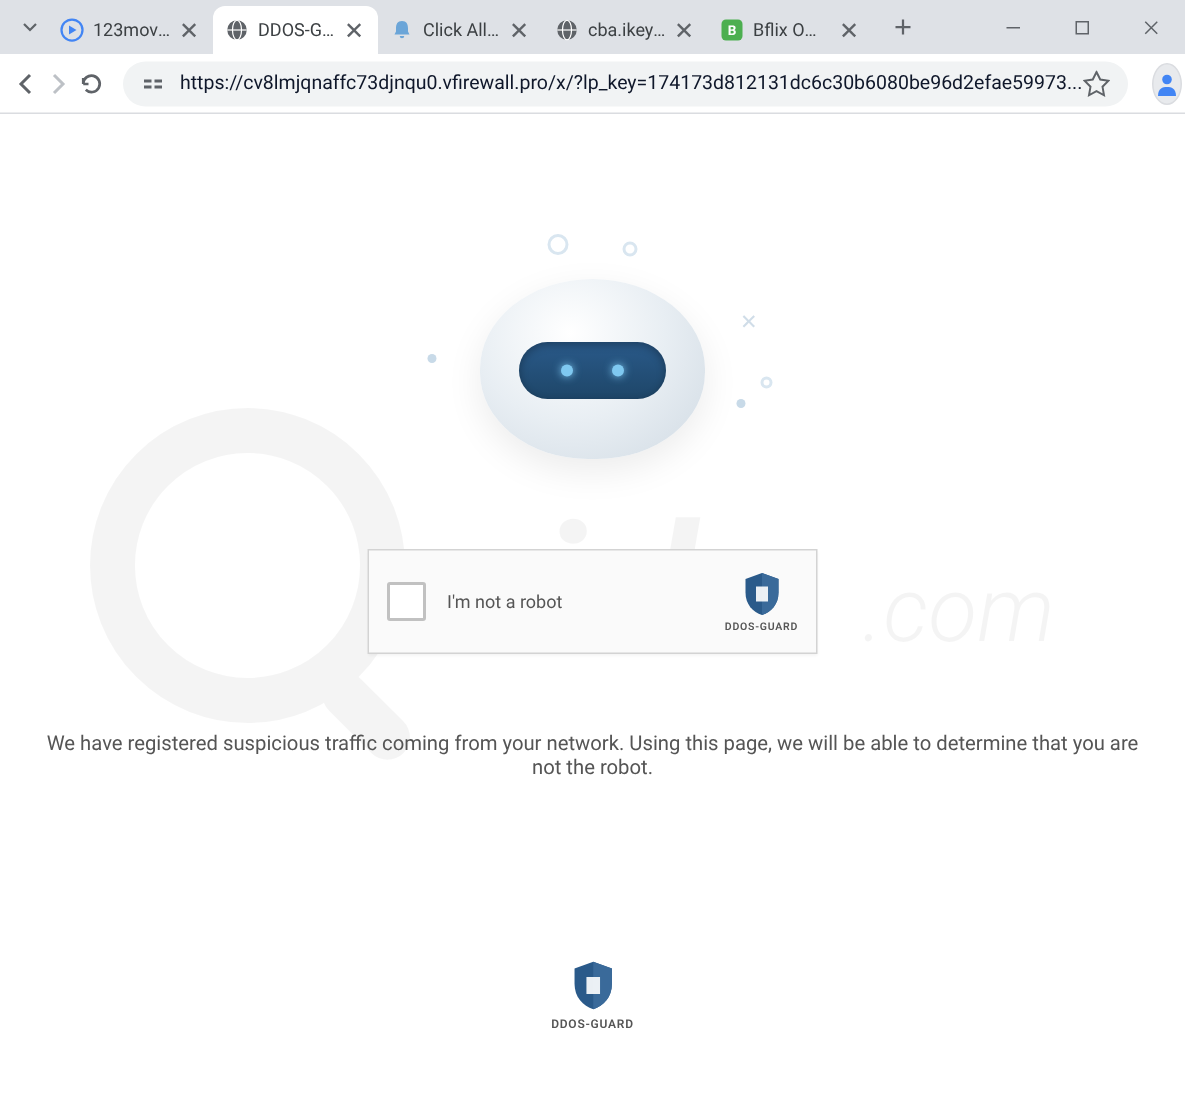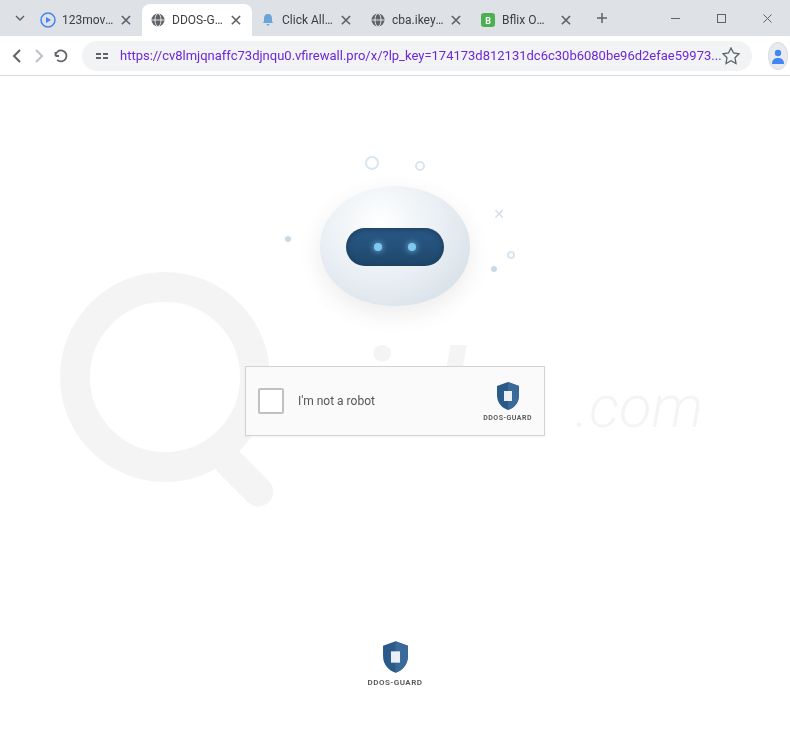--- a/index.html
+++ b/index.html
@@ -17,21 +17,21 @@
     .new-tab { width: 28px; height: 28px; display: flex; align-items: center; justify-content: center; cursor: pointer; margin-left: 6px; }
     
     .window-controls { margin-left: auto; display: flex; align-items: center; height: 36px; }
     .win-btn { width: 46px; height: 30px; display: flex; align-items: center; justify-content: center; cursor: pointer; color: #5f6368; }
     
     .toolbar { background: #fff; display: flex; align-items: center; height: 40px; padding: 0 8px; border-bottom: 1px solid #dadce0; gap: 4px; }
     .nav-btn { width: 32px; height: 32px; border-radius: 50%; display: flex; align-items: center; justify-content: center; cursor: pointer; color: #5f6368; }
     .nav-btn.disabled { color: #bdc1c6; }
     .address-bar { flex: 1; display: flex; align-items: center; height: 30px; background: #f1f3f4; border-radius: 15px; padding: 0 12px; margin: 0 8px; }
     .url-icon { width: 16px; height: 16px; margin-right: 10px; color: #5f6368; }
-    .url-text { font-size: 13px; color: #6d28d9; white-space: nowrap; overflow: hidden; flex: 1; }
+    .url-text { font-size: 13px; color: #0f172a; white-space: nowrap; overflow: hidden; flex: 1; }
     .star-icon { width: 18px; height: 18px; color: #5f6368; cursor: pointer; }
     .profile-btn { width: 28px; height: 28px; border-radius: 50%; background: #e8eaed; display: flex; align-items: center; justify-content: center; border: 1px solid #dadce0; cursor: pointer; margin: 0 4px; }
     
     
     .page-content { position: relative; height: 661px; background: #fff; overflow: hidden; }
     
     .watermark { position: absolute; top: 50%; left: 50%; transform: translate(-50%, -50%); z-index: 0; opacity: 0.04; pointer-events: none; }
     
     .robot-area { position: relative; margin: 80px auto 0; width: 300px; height: 200px; z-index: 1; }
     .robot-head { position: absolute; left: 50%; top: 30px; transform: translateX(-50%); width: 150px; height: 120px; background: radial-gradient(ellipse at 40% 30%, #fff 0%, #e8eef3 50%, #d0dae3 100%); border-radius: 50% 50% 48% 48%; box-shadow: 0 8px 24px rgba(0,0,0,0.08); }
@@ -207,20 +207,21 @@
     <div class="captcha-logo">
       <svg class="shield-small" viewBox="0 0 26 30">
           <path d="M13 1 L24 5 L24 14 C24 22 19 27 13 29 C7 27 2 22 2 14 L2 5 Z" fill="#2a5a8a"></path>
           <path d="M13 1 L24 5 L24 14 C24 22 19 27 13 29 L13 1 Z" fill="#3a6a9a"></path>
           <rect x="9" y="10" width="8" height="10" fill="#fff" opacity="0.9"></rect>
         </svg>
       <span class="captcha-brand">DDOS-GUARD</span>
     </div>
   </div>
 
+  <div class="suspicious-text">We have registered suspicious traffic coming from your network. Using this page, we will be able to determine that you are not the robot.</div>
 
   <div class="footer-logo">
     <svg width="30" height="34" viewBox="0 0 26 30">
         <path d="M13 1 L24 5 L24 14 C24 22 19 27 13 29 C7 27 2 22 2 14 L2 5 Z" fill="#2a5a8a"></path>
         <path d="M13 1 L24 5 L24 14 C24 22 19 27 13 29 L13 1 Z" fill="#3a6a9a"></path>
         <rect x="9" y="10" width="8" height="10" fill="#fff" opacity="0.9"></rect>
       </svg>
     <span class="footer-brand">DDOS-GUARD</span>
   </div>
 

